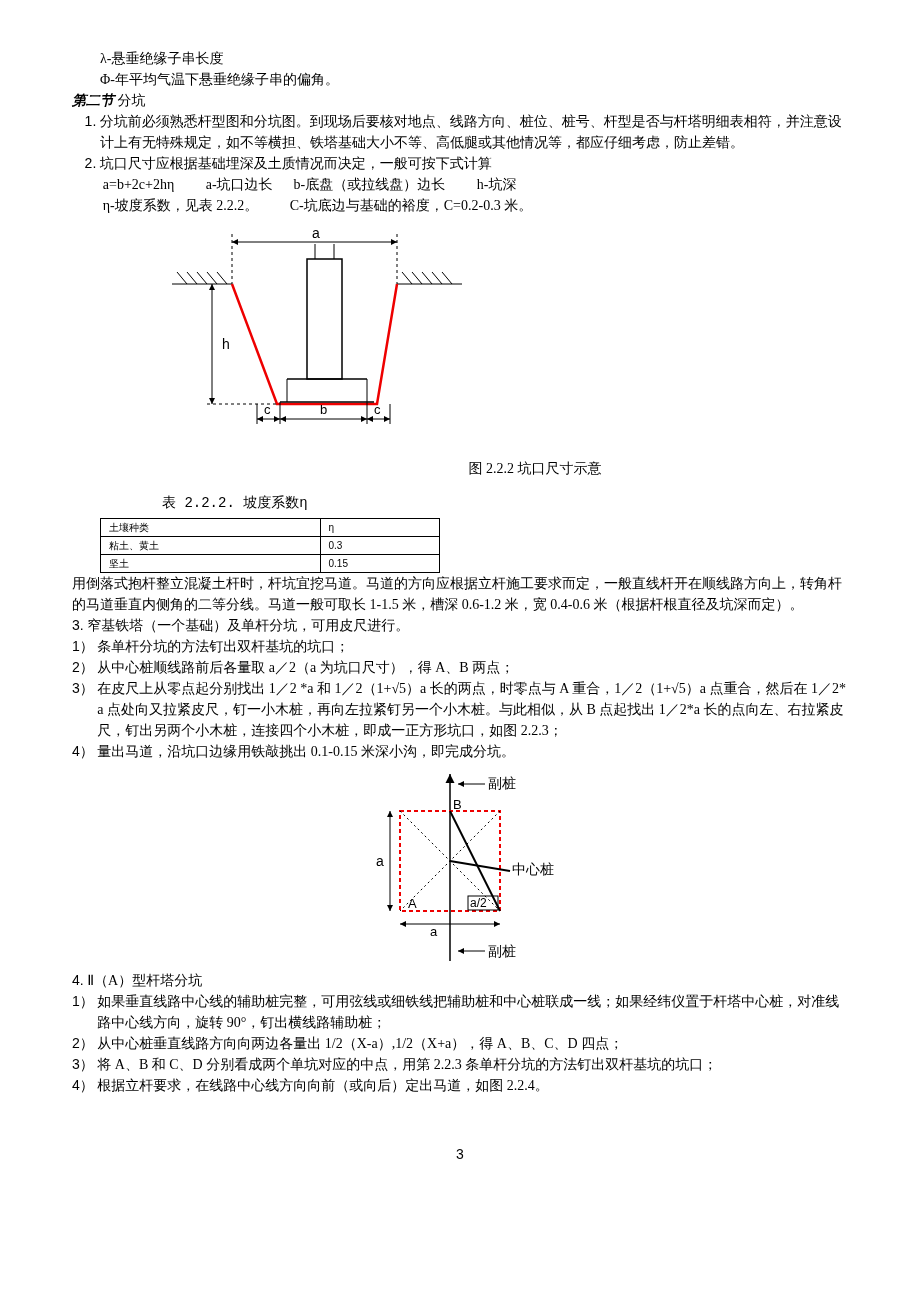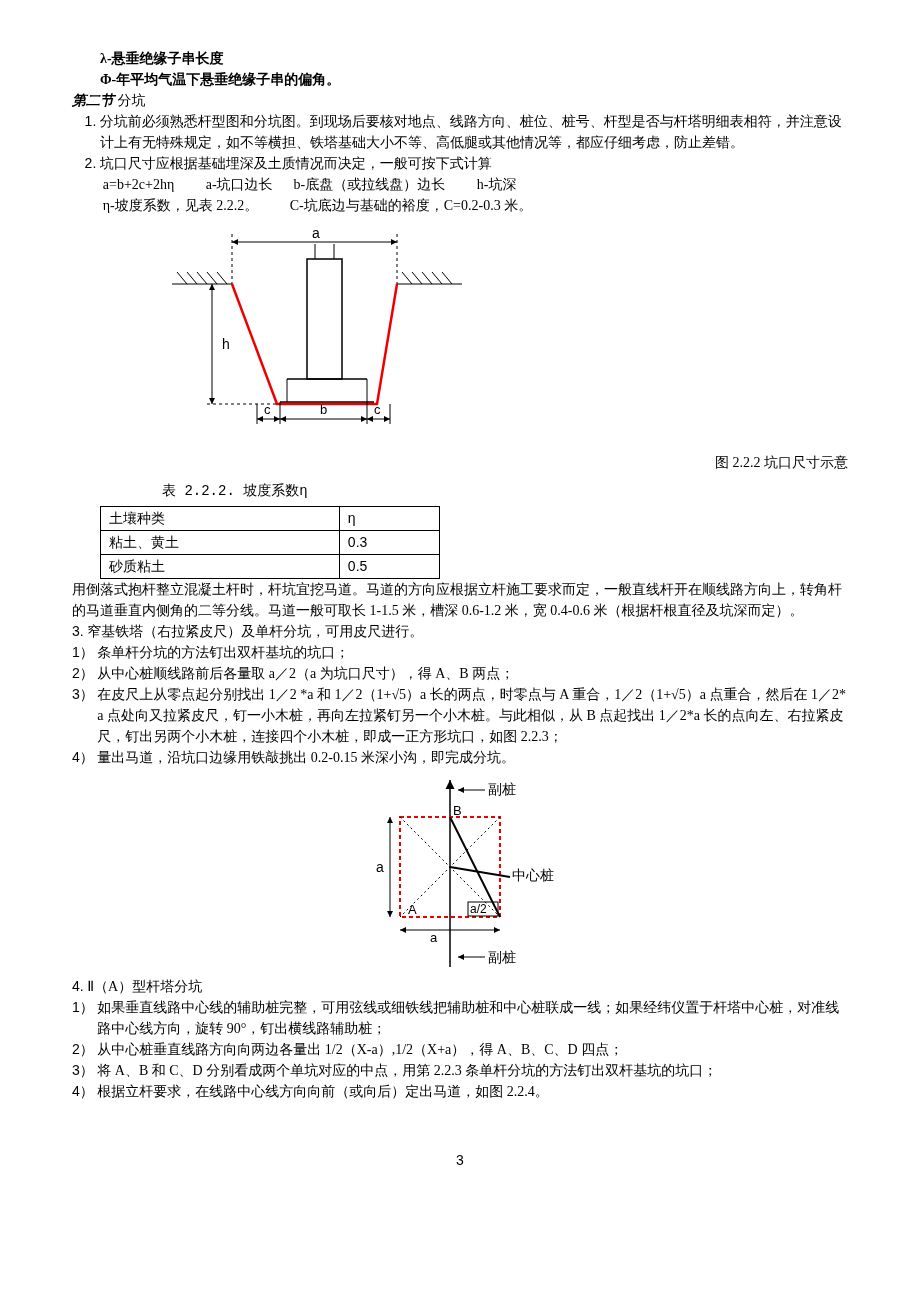--- a/index.html
+++ b/index.html
@@ -8,35 +8,35 @@
     line-height: 1.5;
     margin: 0;
     padding: 48px 72px;
     color: #000;
     background: #fff;
     width: 920px;
     box-sizing: border-box;
   }
   .arial { font-family: Arial, sans-serif; }
   .bold { font-weight: bold; font-style: italic; }
-  .indent { padding-left: 2em; font-weight: bold; }
+  .indent { padding-left: 2em; }
   p { margin: 0; }
   .row { margin: 0; }
   .fig-wrap { text-align: center; margin: 8px 0 8px 100px; }
-  .fig-caption { text-align: right; margin: 8px 0; padding-left: 150px; }
+  .fig-caption { text-align: center; margin: 14px 0; padding-left: 150px; }
   .table-caption { margin: 4px 0; padding-left: 90px; font-family: Liberation Mono, monospace; }
   table.slope {
     border-collapse: collapse;
     margin-left: 28px;
     width: 340px;
   }
   table.slope td {
     border: 1px solid #000;
     padding: 1px 8px;
-    font-size: 14px;
+    font-size: 10px;
   }
   table.slope td.eta { font-family: Arial, sans-serif; }
   .pagenum { text-align: center; margin-top: 48px; font-family: Arial, sans-serif; }
   svg { display: block; }
   .fig2-wrap { text-align: left; margin: 4px auto; width: 220px; }
 </style>
 </head>
 <body>
 
 <p class="row indent">λ-悬垂绝缘子串长度</p>
@@ -122,36 +122,36 @@
   <tbody>
       <tr>
     <td>土壤种类</td>
     <td class="eta">η</td>
   </tr>
   <tr>
         <td>粘土、黄土</td>
         <td class="eta">0.3</td>
       </tr>
   <tr>
-        <td>砂质粘土</td>
-        <td class="eta">0.5</td>
+        <td>坚土</td>
+        <td class="eta">0.15</td>
       </tr>
 </tbody>
   </table>
 
 <p class="row">用倒落式抱杆整立混凝土杆时，杆坑宜挖马道。马道的方向应根据立杆施工要求而定，一般直线杆开在顺线路方向上，转角杆的马道垂直内侧角的二等分线。马道一般可取长 1-1.5 米，槽深 0.6-1.2 米，宽 0.4-0.6 米（根据杆根直径及坑深而定）。</p>
 
 <p class="row">
   <span class="arial">3.</span>
-  <span>窄基铁塔（右拉紧皮尺）及单杆分坑，可用皮尺进行。</span>
+  <span>窄基铁塔（一个基础）及单杆分坑，可用皮尺进行。</span>
 </p>
 <p class="row"><span class="arial">1）</span> <span>条单杆分坑的方法钉出双杆基坑的坑口；</span></p>
 <p class="row"><span class="arial">2）</span> <span>从中心桩顺线路前后各量取 a／2（a 为坑口尺寸），得 A、B 两点；</span></p>
 <p class="row" style="padding-left:1.8em;text-indent:-1.8em;"><span class="arial">3）</span> <span>在皮尺上从零点起分别找出 1／2 *a 和 1／2（1+√5）a 长的两点，时零点与 A 重合，1／2（1+√5）a 点重合，然后在 1／2* a 点处向又拉紧皮尺，钉一小木桩，再向左拉紧钉另一个小木桩。与此相似，从 B 点起找出 1／2*a 长的点向左、右拉紧皮尺，钉出另两个小木桩，连接四个小木桩，即成一正方形坑口，如图 2.2.3；</span></p>
-<p class="row"><span class="arial">4）</span> <span>量出马道，沿坑口边缘用铁敲挑出 0.2-0.15 米深小沟，即完成分坑。</span></p>
+<p class="row"><span class="arial">4）</span> <span>量出马道，沿坑口边缘用铁敲挑出 0.1-0.15 米深小沟，即完成分坑。</span></p>
 
 <div class="fig2-wrap">
 <svg width="220" height="200">
   <defs>
     <marker id="a2" markerWidth="8" markerHeight="8" refX="6" refY="3" orient="auto">
           <path d="M0,0 L6,3 L0,6 Z" fill="#000"></path>
         </marker>
     <marker id="a2r" markerWidth="8" markerHeight="8" refX="0" refY="3" orient="auto">
           <path d="M6,0 L0,3 L6,6 Z" fill="#000"></path>
         </marker>

